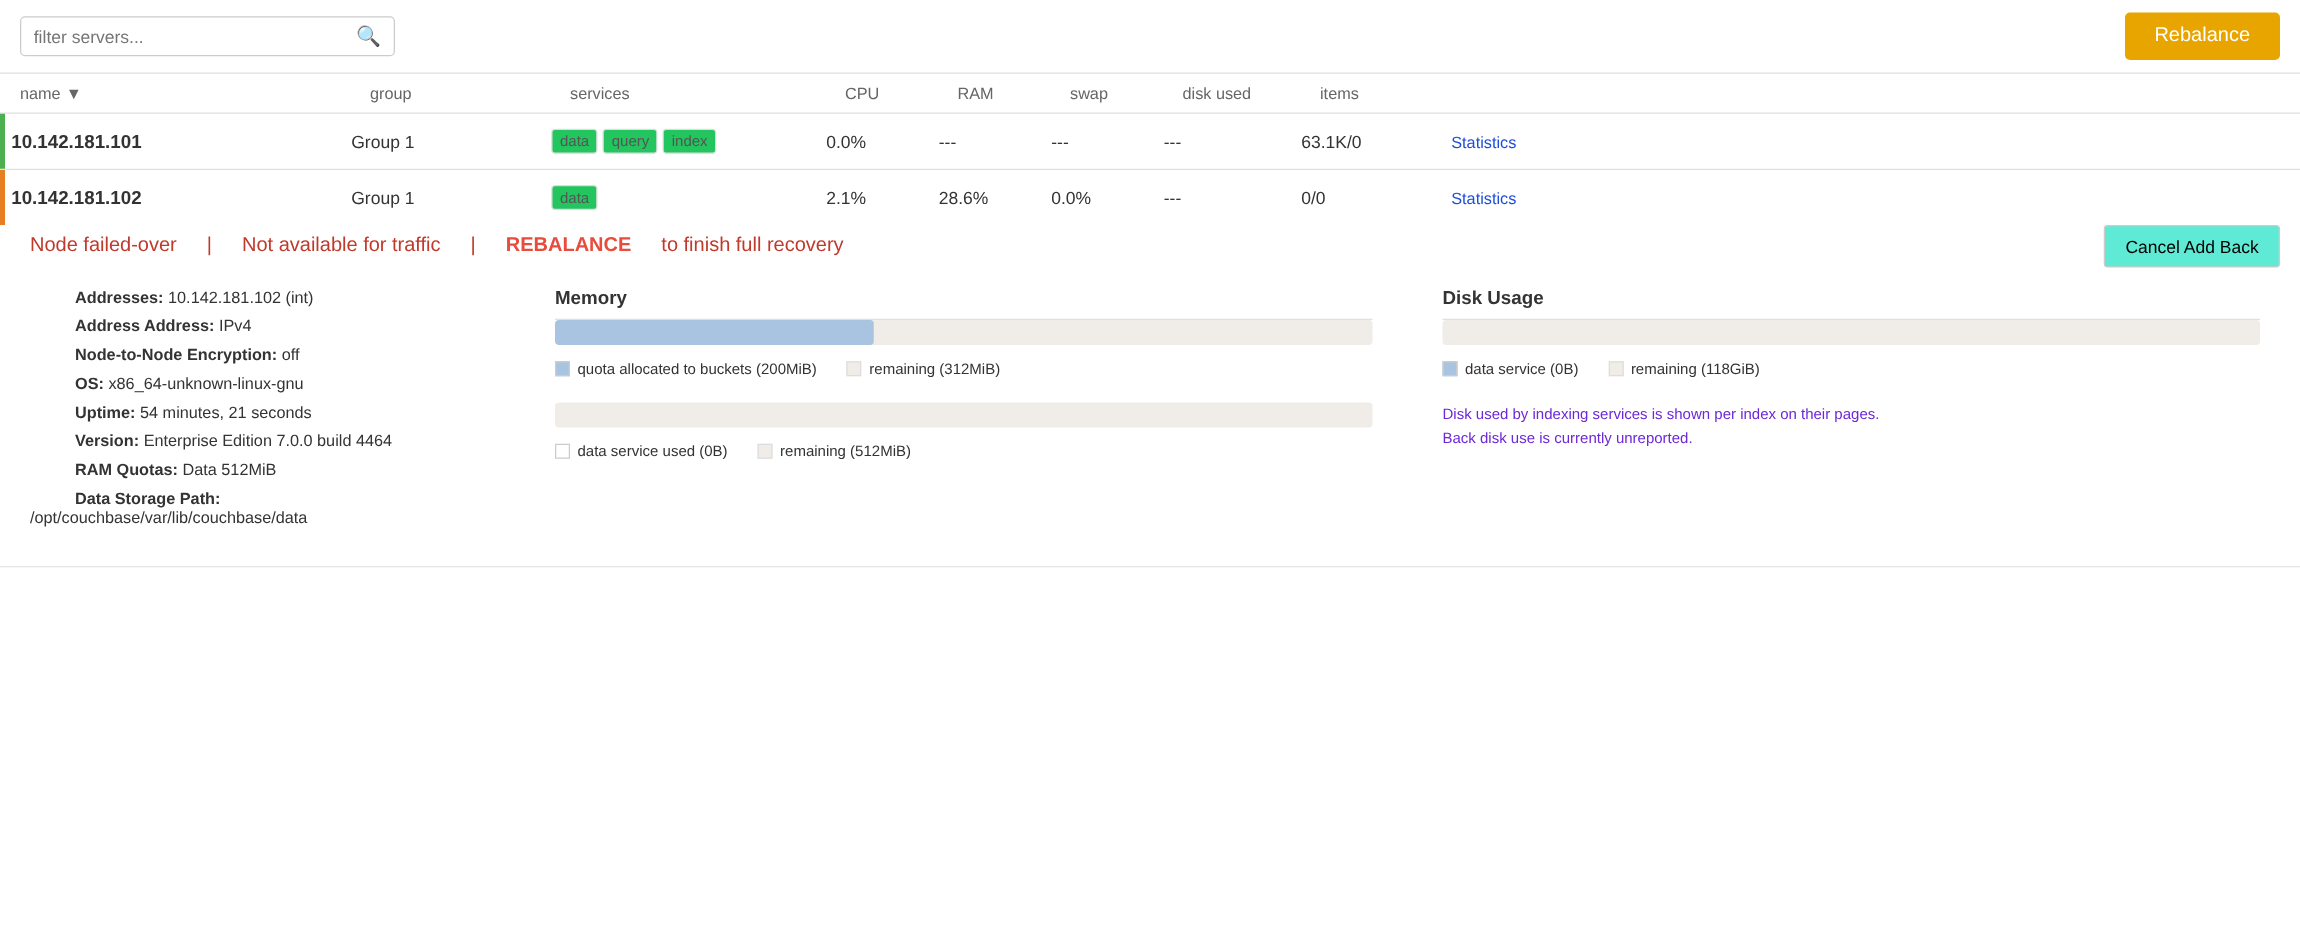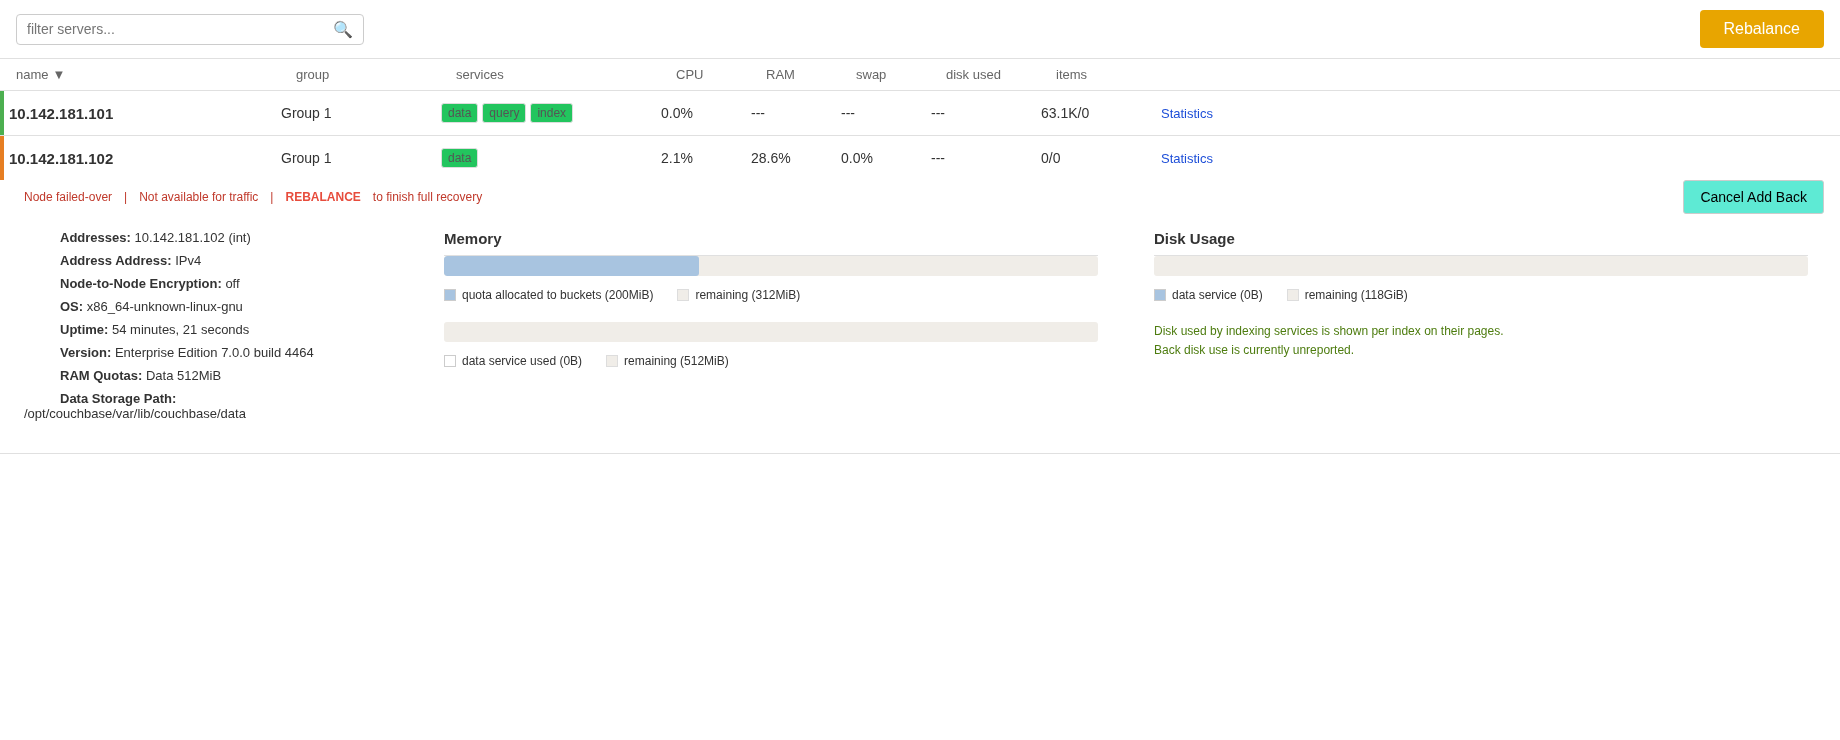--- a/index.html
+++ b/index.html
@@ -12,21 +12,21 @@
       padding: 10px 16px;
       border-bottom: 1px solid #e0e0e0;
     }
 
     .search-box {
       display: flex;
       align-items: center;
       border: 1px solid #ccc;
       border-radius: 4px;
       padding: 5px 10px;
-      width: 348px;
+      width: 300px;
       background: #fff;
     }
 
     .search-box input {
       border: none;
       outline: none;
       flex: 1;
       font-size: 14px;
       color: #999;
     }
@@ -117,24 +117,24 @@
 
     .statistics-link {
       color: #1d4ed8;
       cursor: pointer;
       text-decoration: none;
       font-size: 13px;
     }
 
     .fail-message {
       padding: 6px 16px 6px 24px;
-      font-size: 12px;
+      font-size: 16px;
       display: flex;
       align-items: flex-end;
-      gap: 12px;
+      gap: 24px;
       flex-wrap: wrap;
     }
 
     .fail-text {
       color: #c0392b;
     }
 
     .rebalance-text {
       color: #e74c3c;
       font-weight: bold;
@@ -236,21 +236,21 @@
       height: 12px;
       border: 1px solid #ccc;
       flex-shrink: 0;
     }
 
     .legend-swatch.blue { background: #a8c4e0; }
     .legend-swatch.light { background: #f0ede8; border: 1px solid #ddd; }
 
     .disk-note {
       font-size: 12px;
-      color: #4d7c0f;
+      color: #6d28d9;
       line-height: 1.6;
       margin-top: 8px;
     }
   </style>
 </head>
 <body>
 
 <div class="top-bar">
   <div class="search-box">
     <input type="text" placeholder="filter servers..." style="">

